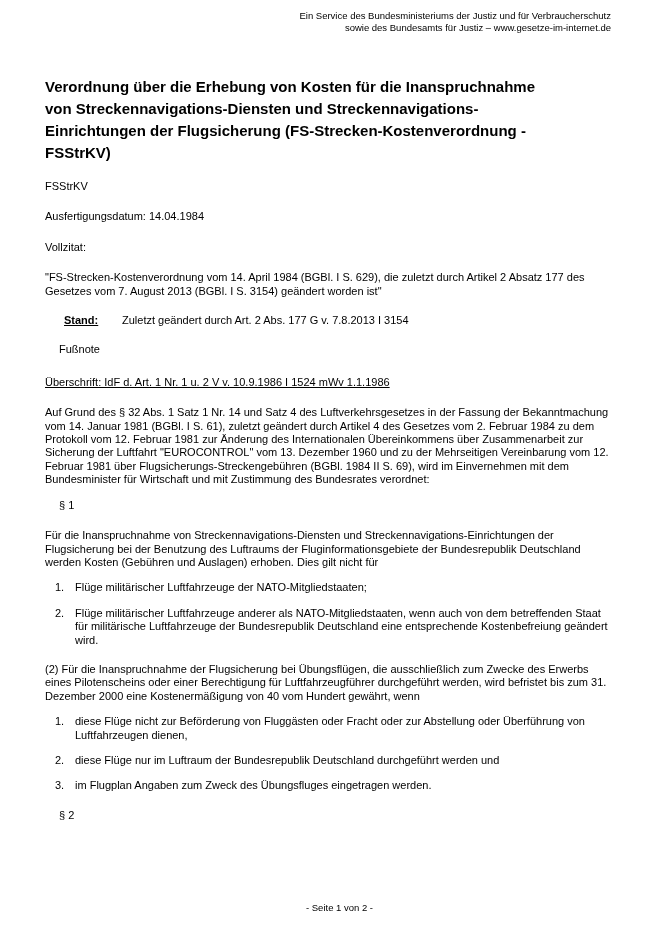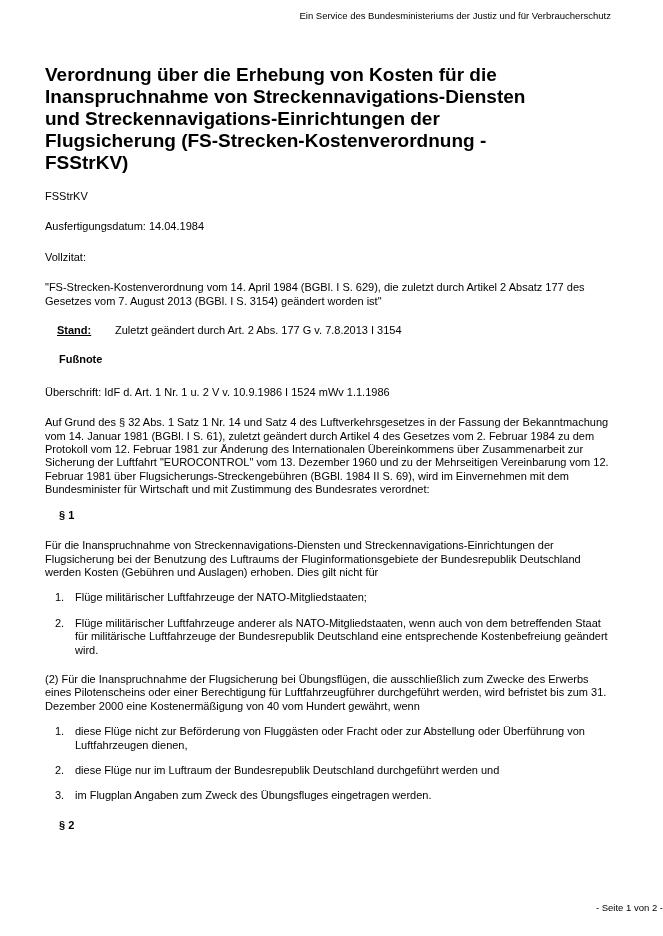--- a/index.html
+++ b/index.html
@@ -22,64 +22,65 @@
   }
   .service-header {
     text-align: right;
     font-size: 9.5px;
     line-height: 12px;
     padding-right: 4px;
   }
   .doc-title {
     margin: 42px 0 0 0;
     max-width: 505px;
-    font-size: 19px;
+    font-size: 15px;
     line-height: 22px;
     font-weight: bold;
   }
   .para { margin: 17px 0 0 0; }
   .para-lg { margin: 16px 0 0 0; }
-  .h { font-weight: bold; padding-left: 14px; }
-  .stand-block { margin: 16px 0 0 9px; }
+  .h { font-weight: normal; padding-left: 14px; }
+  .stand-block { margin: 16px 0 0 16px; }
   .stand-line1 { padding-left: 3px; }
   .stand-label {
     font-weight: bold;
     text-decoration: underline;
     display: inline-block;
     min-width: 42px;
     margin-right: 16px;
   }
   .stand-line2 { margin-top: 9.6px; }
-  .ueberschrift { margin-top: 19px; }
+  .ueberschrift { margin-top: 19px; text-decoration: underline; }
   .list-item {
     display: flex;
     margin: 12px 0 0 10px;
   }
   .list-num {
     flex: none;
     width: 20px;
   }
   .list-text { flex: 1; }
   .section-head { margin: 12px 0 0 0; }
   .page-footer {
     position: absolute;
     left: 16px;
     right: 0;
     bottom: 22px;
-    text-align: right;
+    text-align: center;
     font-size: 9.5px;
   }
 </style>
 </head>
 <body>
 
 <div class="page">
 
   <div class="service-header">
     <div>Ein Service des Bundesministeriums der Justiz und für Verbraucherschutz</div>
+    <div>sowie des Bundesamts für Justiz – www.gesetze-im-internet.de</div>
   </div>
 
   <div class="doc-title">Verordnung über die Erhebung von Kosten für die Inanspruchnahme von Streckennavigations-Diensten und Streckennavigations-Einrichtungen der Flugsicherung (FS-Strecken-Kostenverordnung - FSStrKV)</div>
 
   <div class="para-lg">FSStrKV</div>
 
   <div class="para">Ausfertigungsdatum: 14.04.1984</div>
 
   <div class="para">Vollzitat:</div>
 

